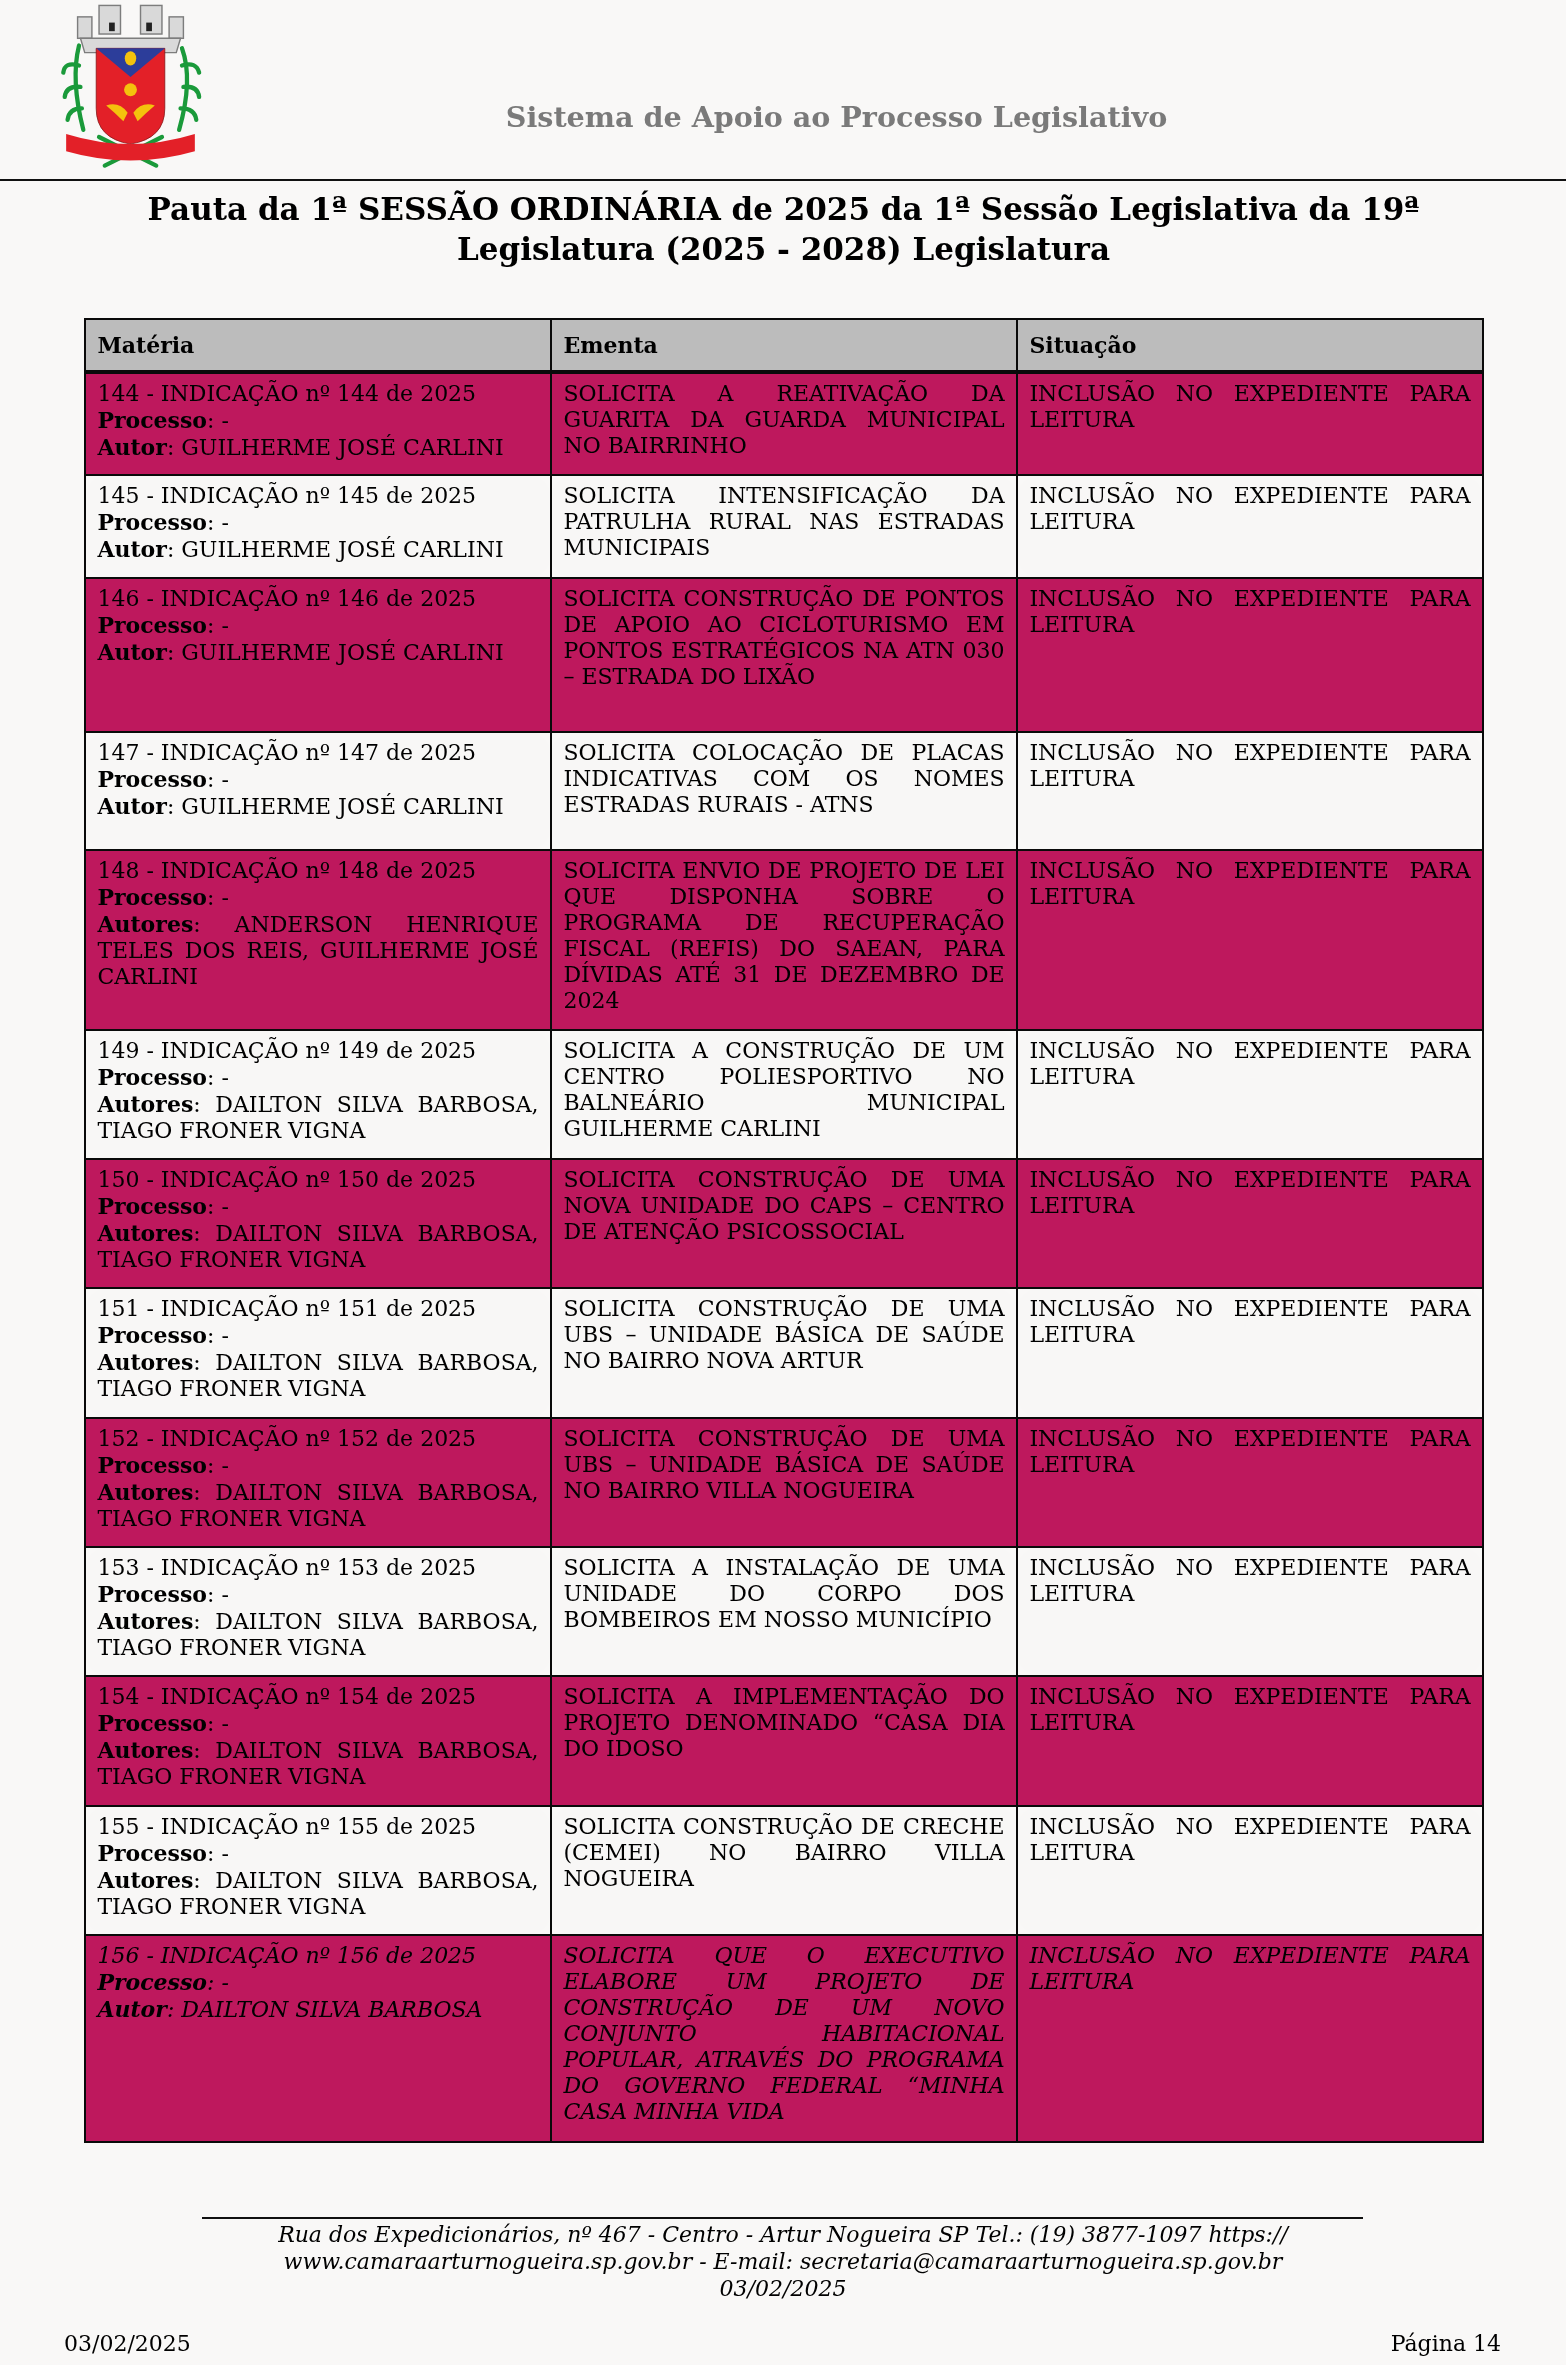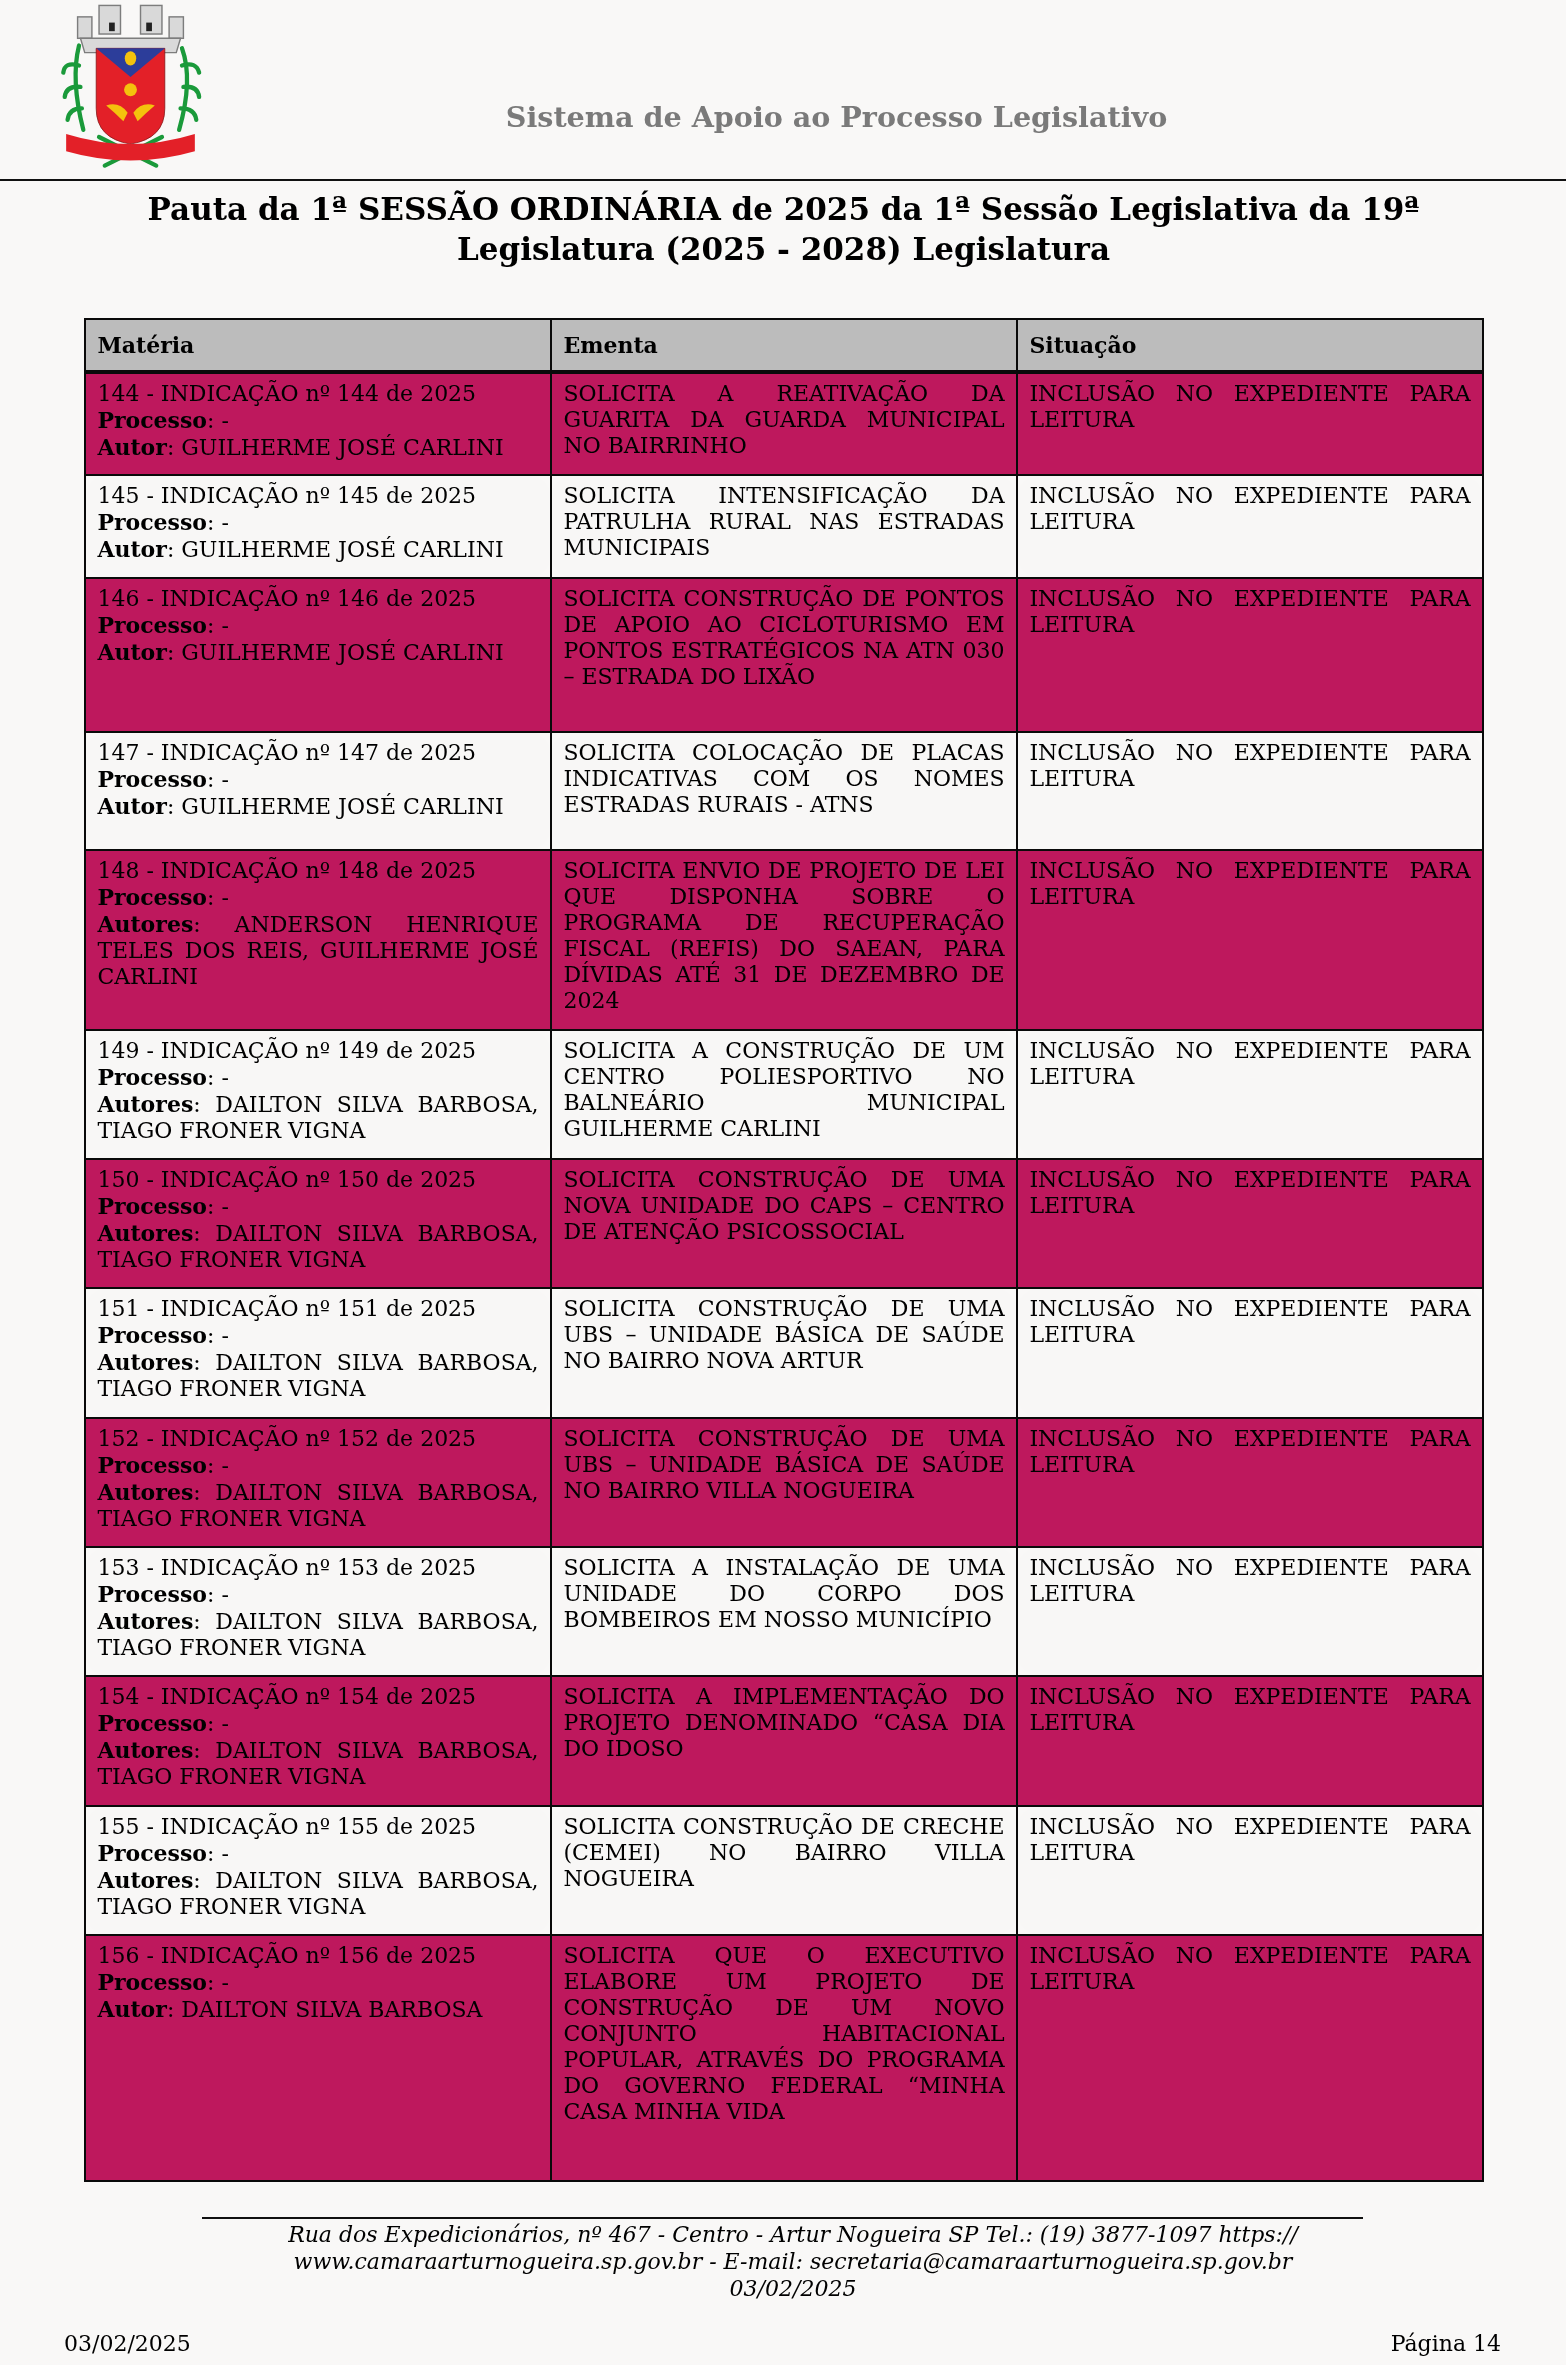--- a/index.html
+++ b/index.html
@@ -112,21 +112,21 @@
     .footer-rule {
       position: absolute;
       left: 202px;
       top: 2217px;
       width: 1161px;
       height: 2.1px;
       background: #111;
     }
     .footer-address {
       position: absolute;
-      left: 224px;
+      left: 214px;
       width: 1138px;
       top: 2221px;
       text-align: center;
       font-style: italic;
       font-size: 22px;
       line-height: 27px;
     }
     .footer-date {
       position: absolute;
       left: 64px;
@@ -299,21 +299,21 @@
       </tr>
       <tr class="row-odd" style="height: 129px;">
         <td class="materia">
           <div>155 - INDICAÇÃO nº 155 de 2025</div>
           <div><span class="lbl">Processo</span>: <span>-</span></div>
           <div class="autor-line"><span class="lbl">Autores</span>: <span>DAILTON SILVA BARBOSA, TIAGO FRONER VIGNA</span></div>
         </td>
         <td class="ementa">SOLICITA CONSTRUÇÃO DE CRECHE (CEMEI) NO BAIRRO VILLA NOGUEIRA</td>
         <td class="situacao">INCLUSÃO NO EXPEDIENTE PARA LEITURA</td>
       </tr>
-      <tr class="row-even" style="height: 246px;">
+      <tr class="row-even" style="height: 207px; font-style: italic;">
         <td class="materia">
           <div>156 - INDICAÇÃO nº 156 de 2025</div>
           <div><span class="lbl">Processo</span>: <span>-</span></div>
           <div class="autor-line"><span class="lbl">Autor</span>: <span>DAILTON SILVA BARBOSA</span></div>
         </td>
         <td class="ementa">SOLICITA QUE O EXECUTIVO ELABORE UM PROJETO DE CONSTRUÇÃO DE UM NOVO CONJUNTO HABITACIONAL POPULAR, ATRAVÉS DO PROGRAMA DO GOVERNO FEDERAL “MINHA CASA MINHA VIDA</td>
         <td class="situacao">INCLUSÃO NO EXPEDIENTE PARA LEITURA</td>
       </tr>
     </tbody>
 </table>

